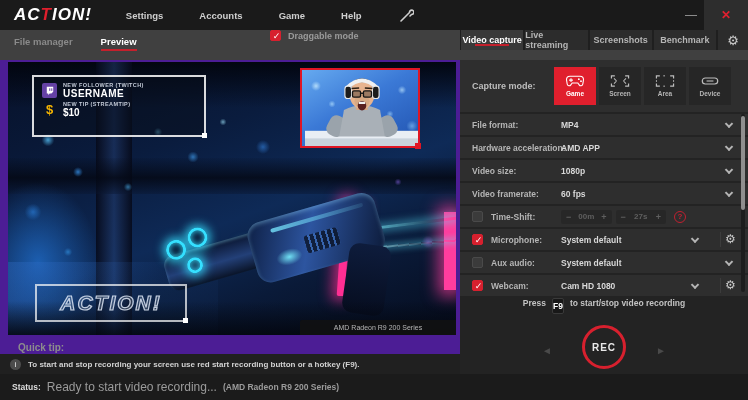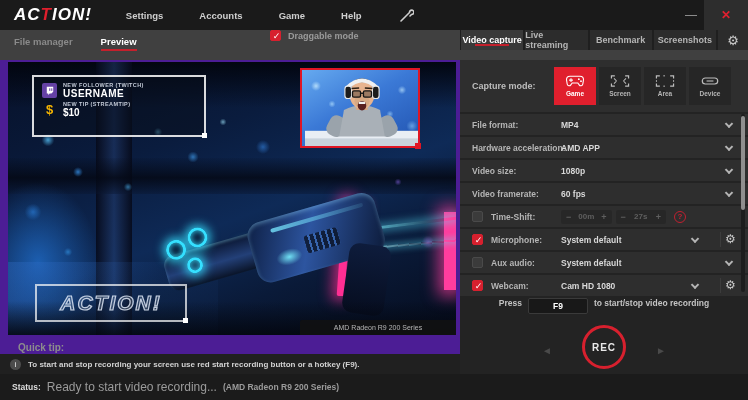--- a/index.html
+++ b/index.html
@@ -136,21 +136,21 @@
   .row-cbx { margin-right:8px; }
 
   .ts-controls { position:absolute; left:101px; display:flex; align-items:center; gap:4px; }
   .ts-group { display:flex; align-items:center; gap:5px; background:#272727; padding:2px 5px; border-radius:2px; }
   .ts-btn { color:#5f5f5f; font-size:9px; font-weight:bold; }
   .ts-val { color:#5f5f5f; font-size:8px; font-weight:bold; min-width:20px; text-align:center; }
   .ts-help { width:12px; height:12px; border-radius:50%; border:1.5px solid #c02030; color:#c02030; font-size:8px; font-weight:bold; display:flex; align-items:center; justify-content:center; margin-left:4px; }
 
   .hotkey-row { height:26px; display:flex; align-items:flex-start; justify-content:center; gap:6px; background:#232323; }
   .hk-text { font-size:8.5px; font-weight:bold; color:#c3c3c3; }
-  .hk-key { background:#181818; border:1px solid #3a3a3a; border-radius:2px; color:#fff; font-size:8.5px; font-weight:bold; padding:2px 24px; }
+  .hk-key { background:#181818; border:1px solid #3a3a3a; border-radius:2px; color:#fff; font-size:8.5px; font-weight:bold; padding:2px 0; }
 
   .rec-area { height:50px; position:relative; background:#232323; }
   .rec-btn { position:absolute; left:50%; top:46%; transform:translate(-50%,-50%); width:44px; height:44px; border-radius:50%; border:3px solid #d7202e; display:flex; align-items:center; justify-content:center; }
   .rec-label { color:#e8e8e8; font-size:10px; font-weight:800; letter-spacing:1px; }
   .side-arrow { position:absolute; top:42%; color:#4a4a4a; font-size:10px; }
   .side-arrow.left { left:82px; } .side-arrow.right { right:82px; }
 
   .scrollbar { position:absolute; right:3px; top:54px; width:4px; height:178px; background:#1d1d1d; border-radius:2px; }
   .scroll-thumb { position:absolute; left:0; top:2px; width:4px; height:94px; background:#8f8f8f; border-radius:2px; }
 
@@ -189,22 +189,22 @@
       <div class="ltab">File manager</div>
       <div class="ltab active">Preview</div>
     </div>
     <div class="draggable">
       <span class="cbx on"></span>
       <span class="drag-label">Draggable mode</span>
     </div>
     <div class="right-tabs">
       <div class="rtab active">Video capture</div>
       <div class="rtab">Live streaming</div>
+      <div class="rtab">Screenshots</div>
       <div class="rtab">Benchmark</div>
-      <div class="rtab">Screenshots</div>
       <div class="rtab-gear">⚙</div>
     </div>
   </div>
 
   <div class="left-area">
     <div class="video">
       <div class="layer scene-base"></div>
       <div class="layer ceiling"></div>
       <div class="layer pillar"></div>
       <div class="layer bar-band"></div>

